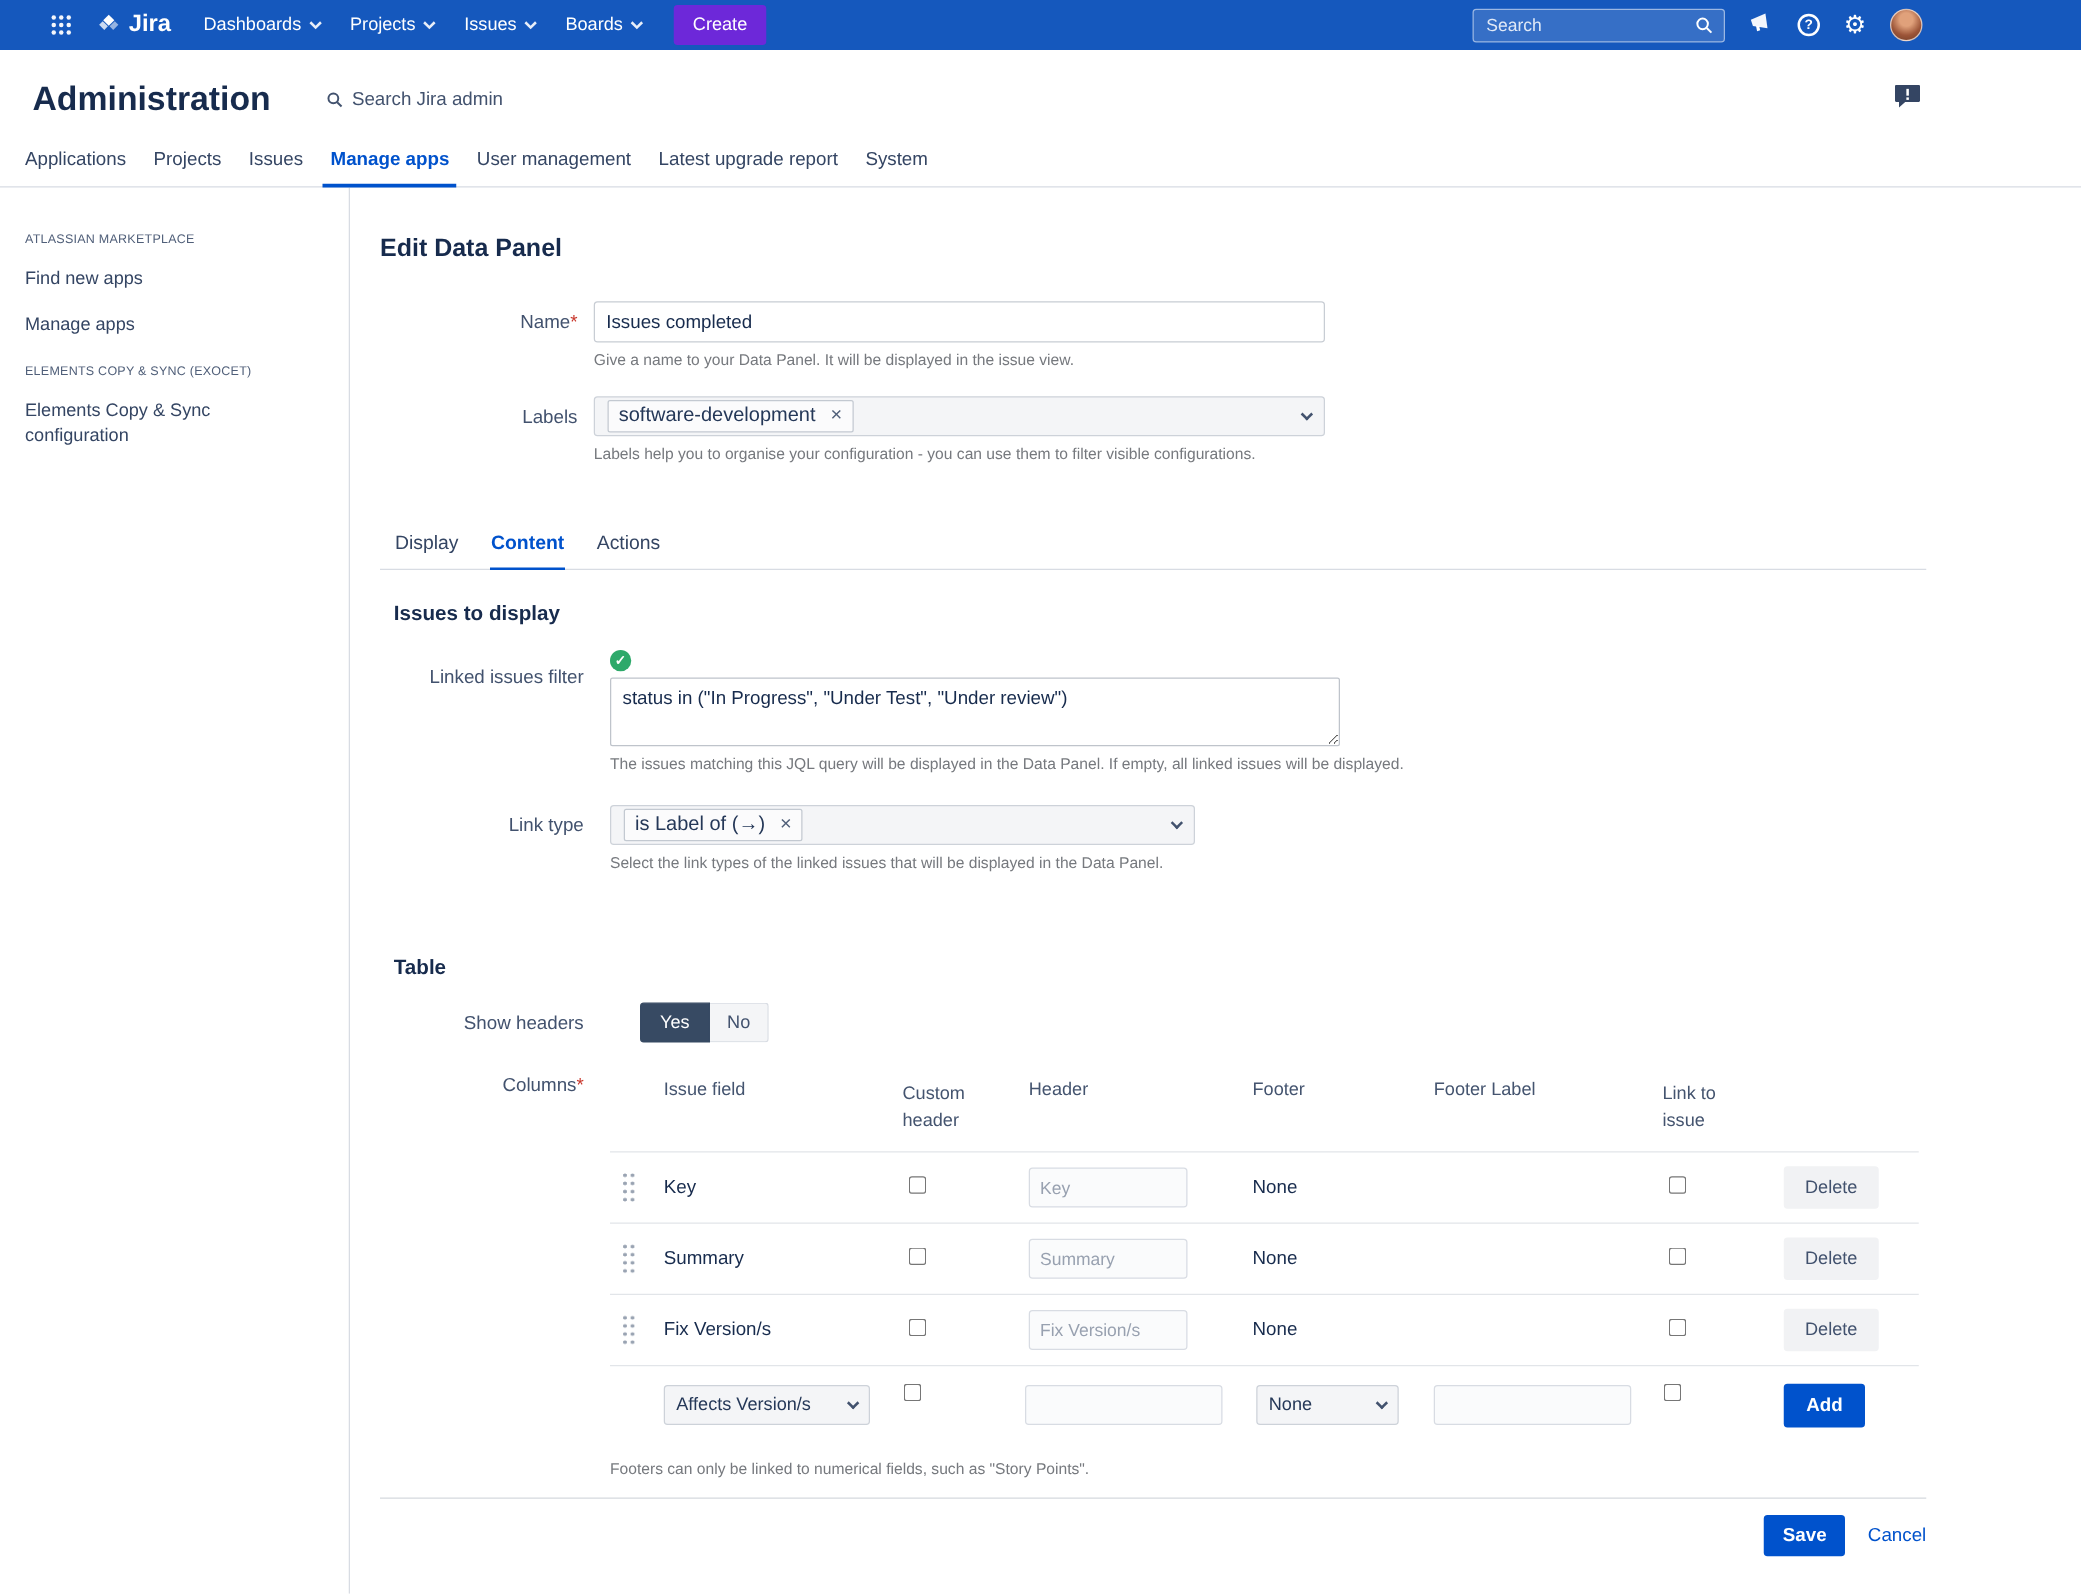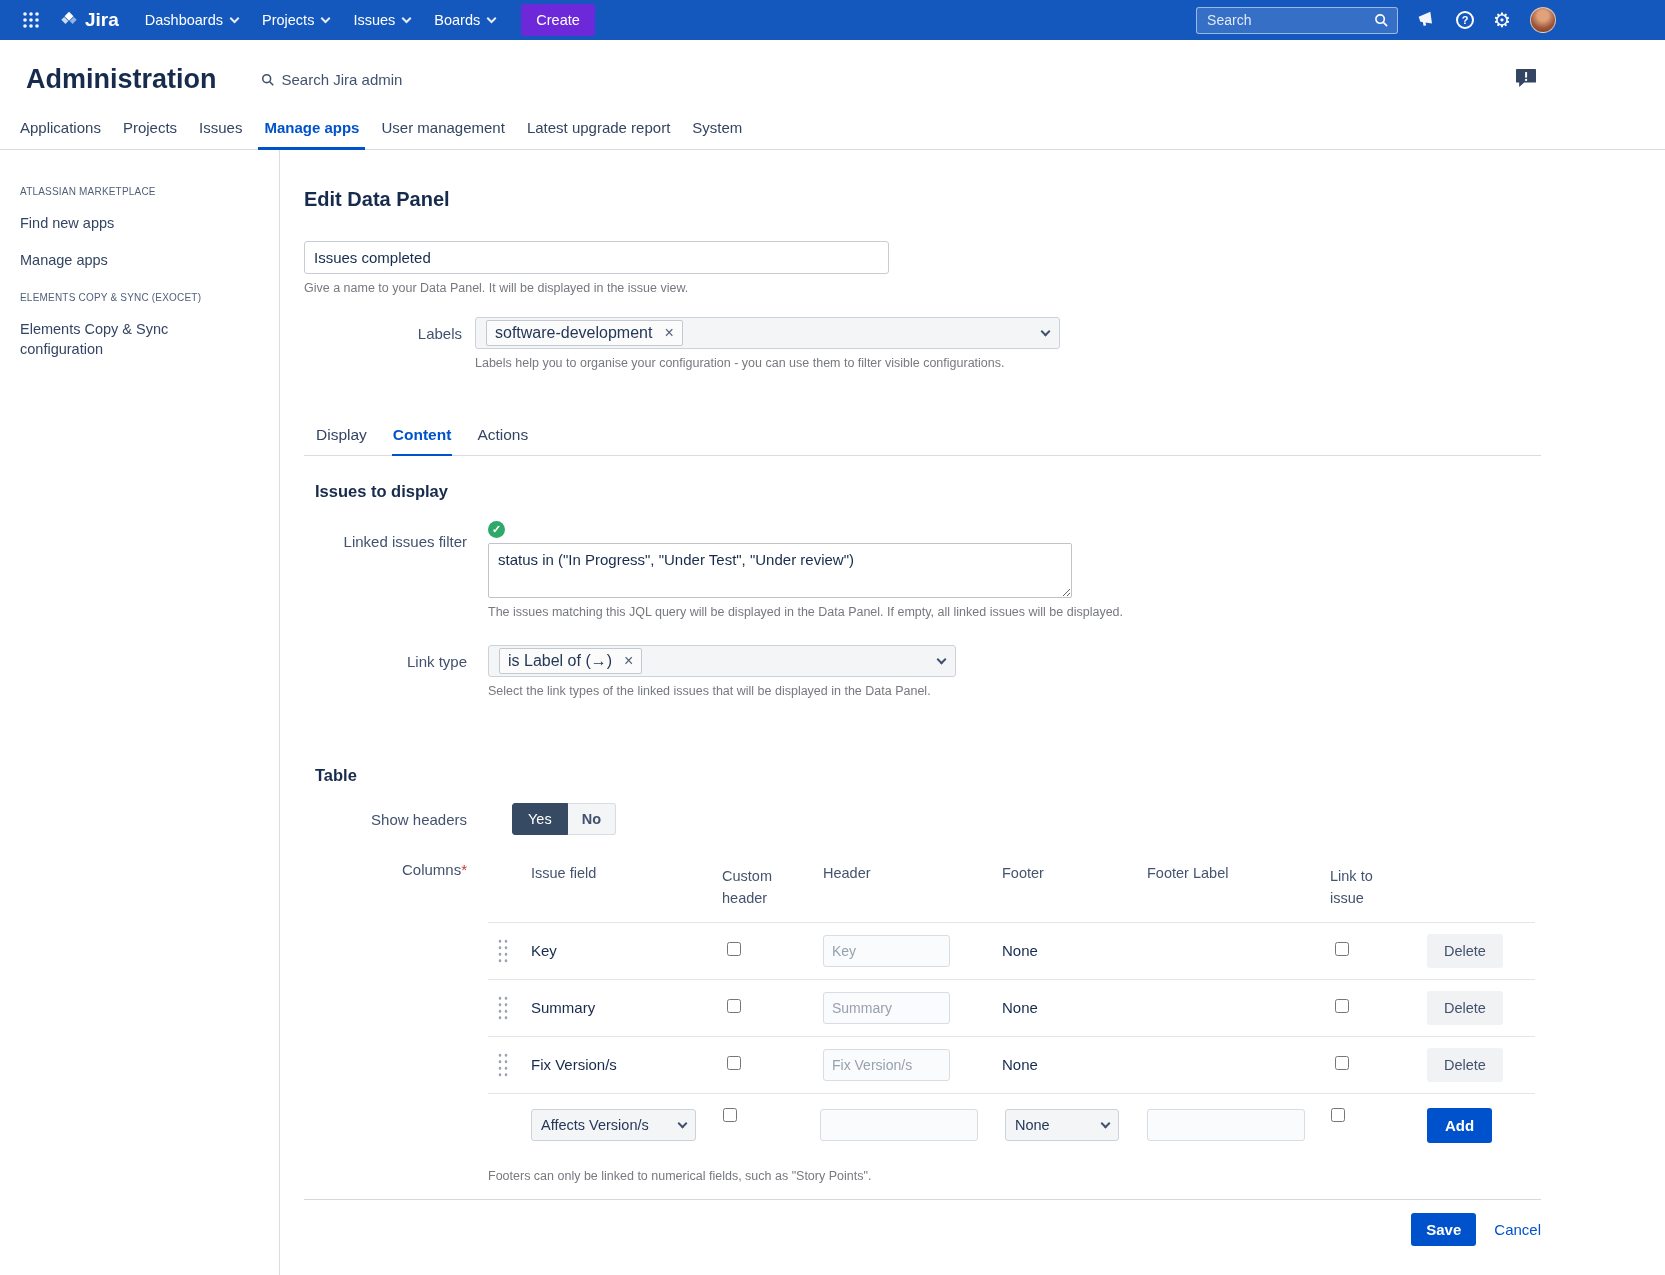--- a/index.html
+++ b/index.html
@@ -3,21 +3,21 @@
 <meta charset="utf-8">
 <title>Jira Administration</title>
 <style>
   * { box-sizing: border-box; }
   body {
     width: 1665px; min-height: 1275px; margin: 0;
     font-family: "Liberation Sans", sans-serif;
     color: #172B4D; background: #fff;
   }
   
-  .navbar { height: 40px; background: #1558BD; display: flex; align-items: center; padding: 0 14px; color: #fff; }
+  .navbar { height: 40px; background: #1558BD; display: flex; align-items: center; padding: 0 32px; color: #fff; }
   .appswitcher { display: flex; align-items: center; padding: 0 8px; cursor: pointer; }
   .logo { display: flex; align-items: center; gap: 5px; padding: 0 14px 0 10px; font-size: 19px; font-weight: 600; cursor: pointer; }
   .nav-item { display: flex; align-items: center; gap: 8px; padding: 0 12px; height: 40px; font-size: 14.5px; cursor: pointer; }
   .chev { display: inline-block; width: 7px; height: 7px; border-right: 2px solid currentColor; border-bottom: 2px solid currentColor; transform: rotate(45deg); margin-top: -4px; }
   .nav-item .chev { color: rgba(255,255,255,.9); }
   .btn-create { margin-left: 14px; background: #6d28d9; color: #fff; border: none; border-radius: 3px; padding: 8px 15px; font-size: 14.5px; font-family: inherit; cursor: pointer; }
   .nav-right { margin-left: auto; margin-right: 95px; display: flex; align-items: center; gap: 19px; }
   .nav-search { width: 202px; height: 27px; background: rgba(255,255,255,.14); border: 1px solid rgba(255,255,255,.5); border-radius: 3px; display: flex; align-items: center; padding: 0 8px; }
   .nav-search input { flex: 1; min-width: 0; background: transparent; border: none; outline: none; color: #fff; font-size: 14px; font-family: inherit; }
   .nav-search input::placeholder { color: rgba(255,255,255,.85); }
@@ -58,21 +58,21 @@
   .form-tab { font-size: 15.5px; color: #344563; padding: 0 1px 11px; position: relative; cursor: pointer; }
   .form-tab.active { color: #0052CC; font-weight: 700; }
   .form-tab.active::after { content: ""; position: absolute; left: 0; right: 0; bottom: -1px; height: 2px; background: #0052CC; }
   .section-h { font-size: 16.5px; font-weight: 700; margin: 26px 0 18px; padding-left: 11px; }
   .check-ok { display: inline-flex; width: 17px; height: 17px; border-radius: 50%; background: #2EA96A; color: #fff; font-size: 11px; font-weight: 700; align-items: center; justify-content: center; margin-bottom: 5px; }
   .jql { display: block; width: 584px; height: 55px; border: 1px solid #BFC4CB; border-radius: 2px; padding: 7px 9px; font-size: 15px; font-family: inherit; color: #172B4D; resize: both; }
   .link-select { width: 468px; }
   
   .toggle { display: flex; margin-left: 24px; margin-bottom: 22px; }
   .btn-yes { background: #374A63; color: #fff; border: 1px solid #374A63; border-radius: 3px 0 0 3px; padding: 7px 15px; font-size: 14.5px; font-family: inherit; cursor: pointer; }
-  .btn-no { background: #F4F5F7; color: #42526E; border: 1px solid #D8DCE3; border-left: none; border-radius: 0 3px 3px 0; padding: 7px 14px; font-size: 14.5px; font-family: inherit; cursor: pointer; font-weight: bold; }
+  .btn-no { background: #F4F5F7; color: #42526E; border: 1px solid #D8DCE3; border-left: none; border-radius: 0 3px 3px 0; padding: 7px 14px; font-size: 14.5px; font-family: inherit; cursor: pointer; }
   .cols-table { width: 1047px; }
   .tbl-head, .tbl-row, .tbl-new { display: grid; grid-template-columns: 43px 191px 101px 179px 145px 183px 97px auto; align-items: center; }
   .tbl-head { align-items: start; padding: 8px 0 12px; font-size: 14.5px; color: #44546F; border-bottom: 1px solid #E2E5E9; }
   .th-narrow { max-width: 62px; line-height: 1.55; }
   .tbl-row { height: 57px; border-bottom: 1px solid #E2E5E9; font-size: 15px; }
   .drag-dots { width: 12px; height: 26px; margin-left: 9px; background-image: radial-gradient(circle, #99A3B2 1.3px, transparent 1.6px); background-size: 6px 6.5px; cursor: grab; }
   input[type="checkbox"] { width: 14px; height: 14px; margin: 0 0 0 5px; cursor: pointer; }
   .row-input { width: 127px; height: 32px; background: #FAFBFC; border: 1px solid #D8DCE3; border-radius: 3px; padding: 0 8px; font-size: 14px; color: #172B4D; font-family: inherit; }
   .row-input::placeholder, .new-input::placeholder { color: #98A1B0; }
   .btn-delete { background: #F1F2F4; color: #42526E; border: none; border-radius: 3px; padding: 9px 17px; font-size: 14.5px; font-family: inherit; cursor: pointer; }
@@ -186,20 +186,21 @@
     <div class="side-item">Find new apps</div>
     <div class="side-item">Manage apps</div>
     <div class="side-heading">ELEMENTS COPY &amp; SYNC (EXOCET)</div>
     <div class="side-item">Elements Copy &amp; Sync configuration</div>
   </div>
 
   <div class="main">
     <h2 class="panel-title">Edit Data Panel</h2>
 
     <div class="form-row">
+      <div class="flabel"><span>Name</span><span class="req">*</span></div>
       <div>
         <input class="text-input" type="text" value="Issues completed" style="">
         <div class="helper">Give a name to your Data Panel. It will be displayed in the issue view.</div>
       </div>
     </div>
 
     <div class="form-row">
       <div class="flabel">Labels</div>
       <div>
         <div class="select-box">

